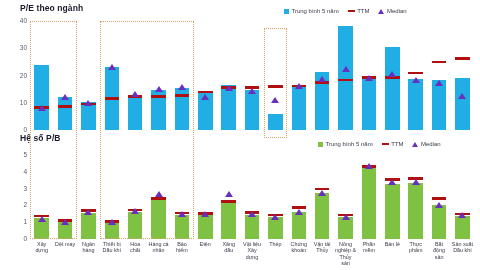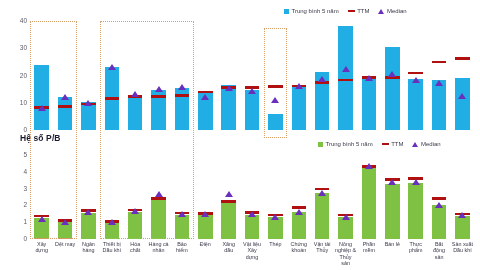--- a/index.html
+++ b/index.html
@@ -52,20 +52,21 @@
 
   
   .hl{position:absolute;border:1px dotted #d9a06a;box-sizing:border-box;
       pointer-events:none;background:transparent;}
 </style>
 </head>
 <body>
 
 <div class="page">
 
+  <div class="chart-title" id="pe-title">P/E theo ngành</div>
 
   <div class="legend" id="pe-legend">
       <div class="leg-item">
         <span class="leg-sq" style="background: rgb(32, 174, 229);"></span>
         <span>Trung bình 5 năm</span>
       </div>
       <div class="leg-item">
         <span class="leg-dash" style="background: rgb(176, 16, 16);"></span>
         <span>TTM</span>
       </div>

